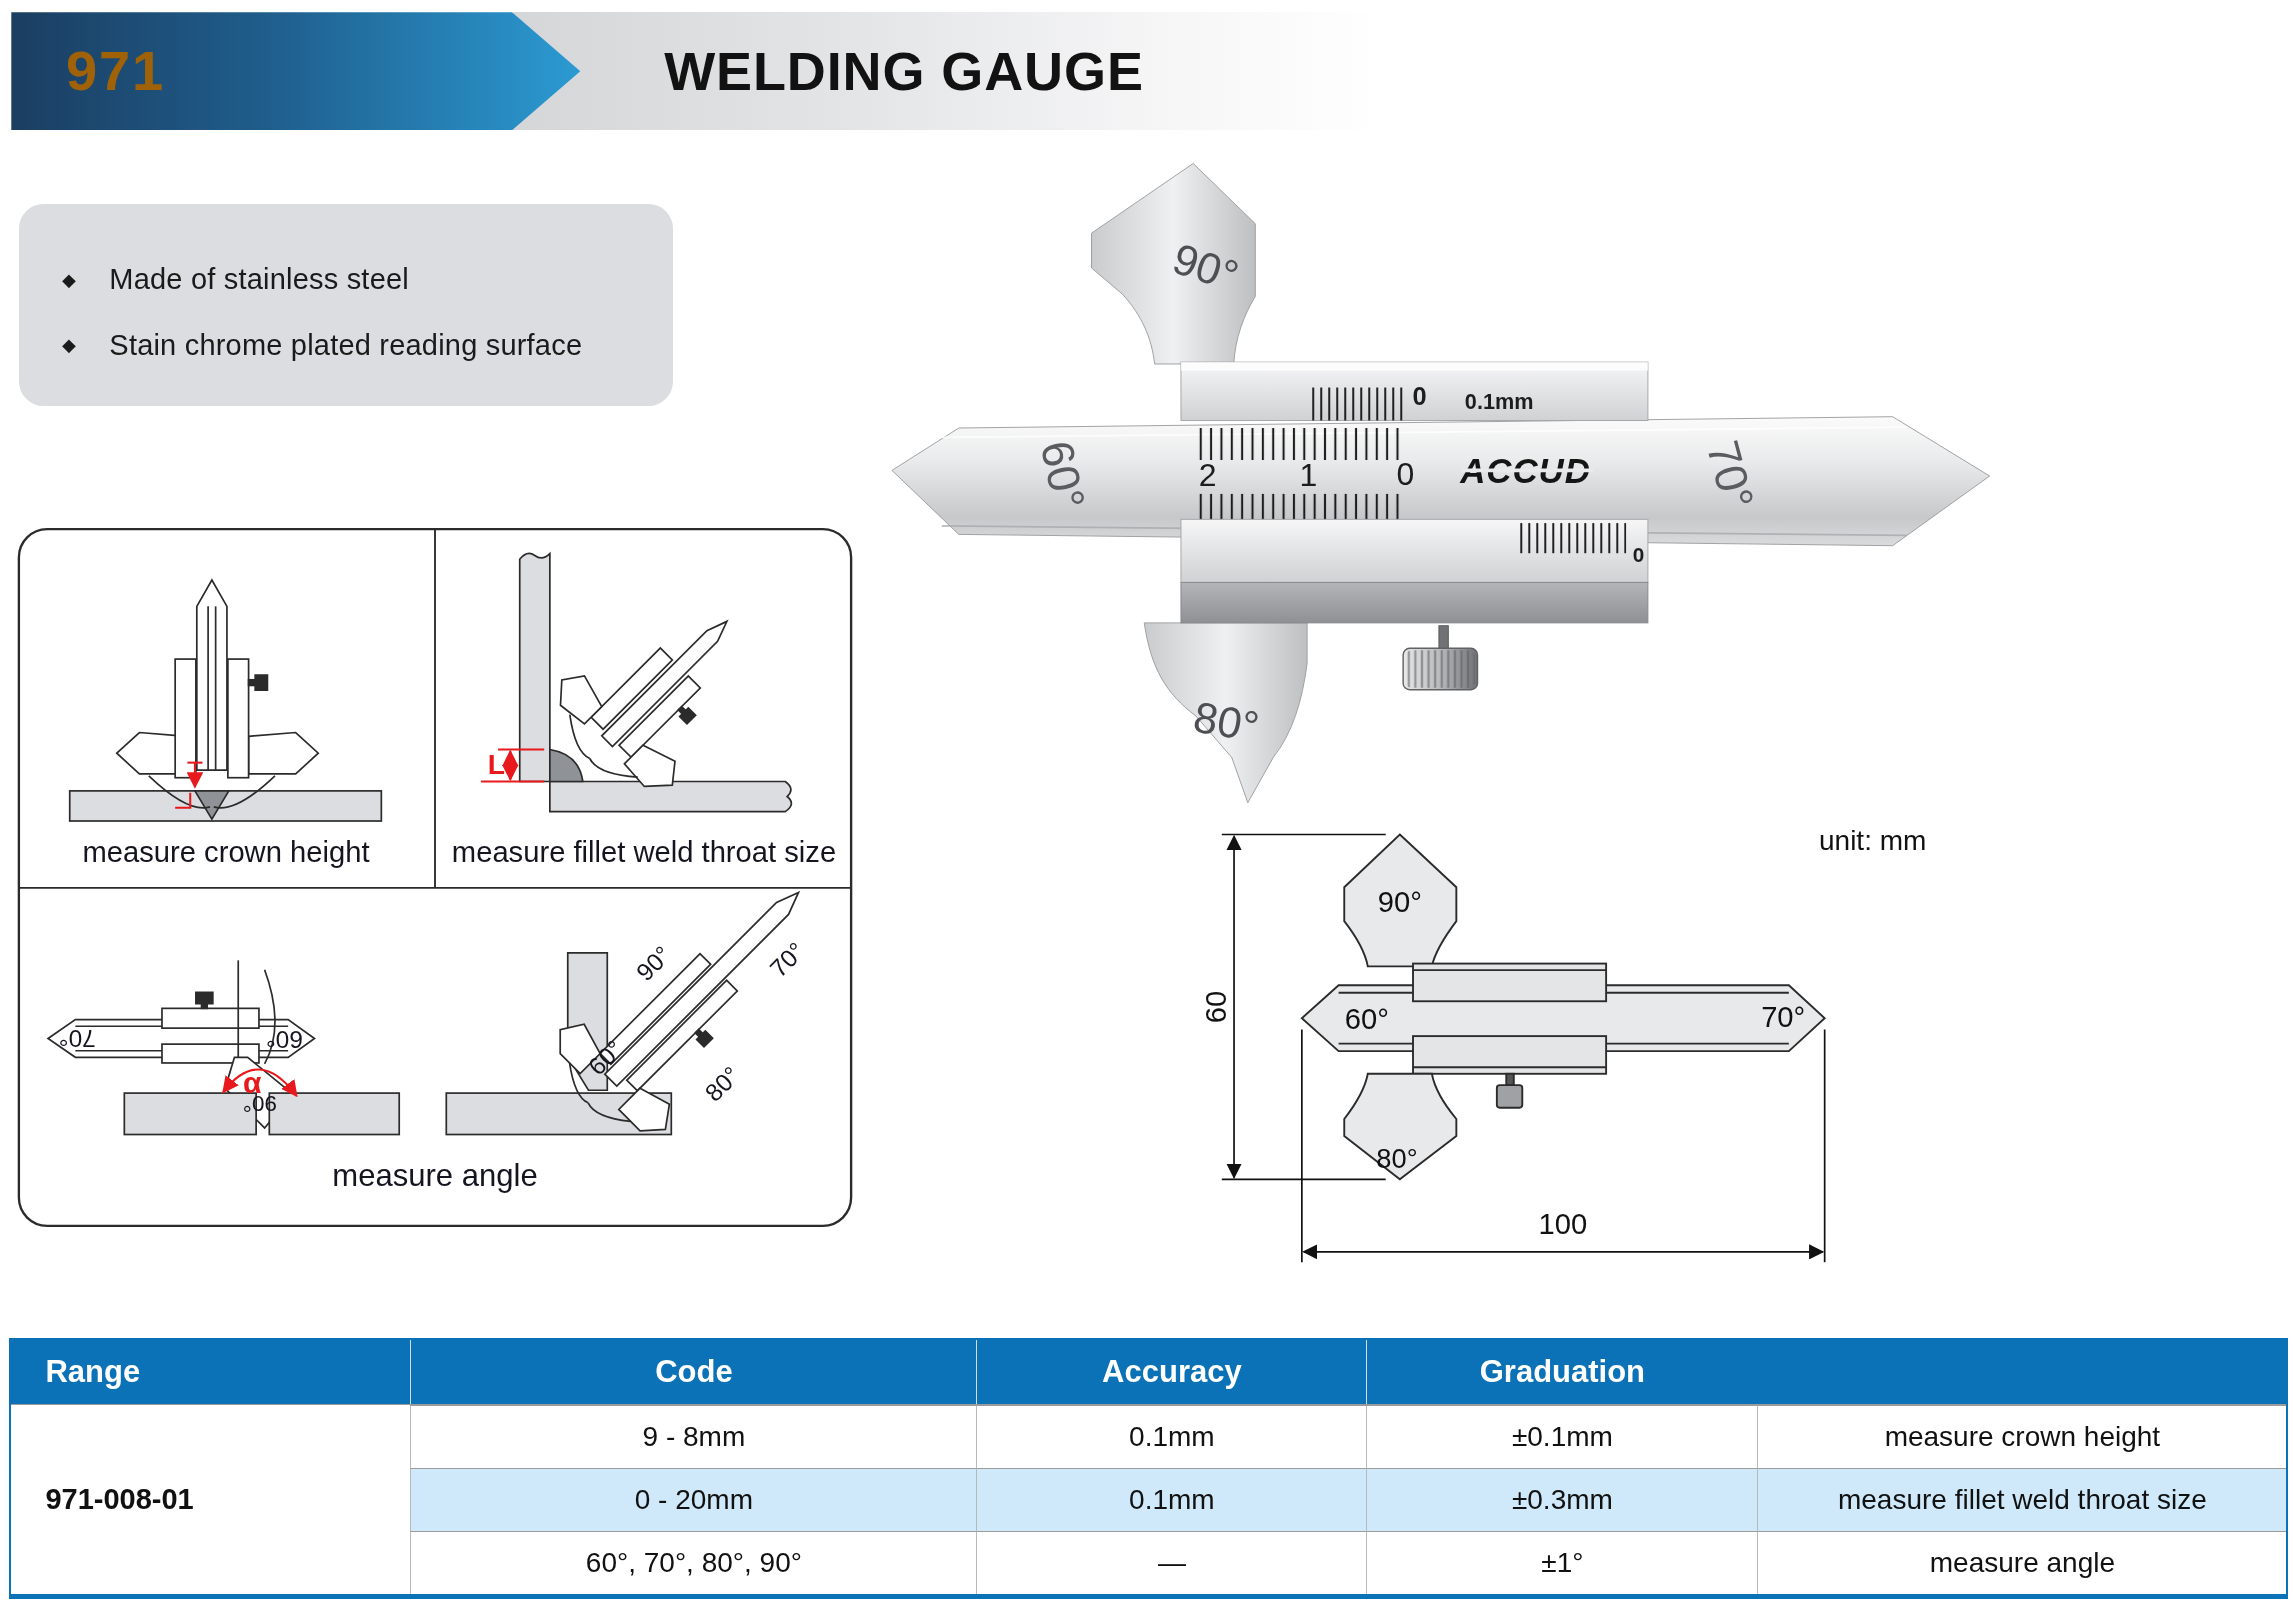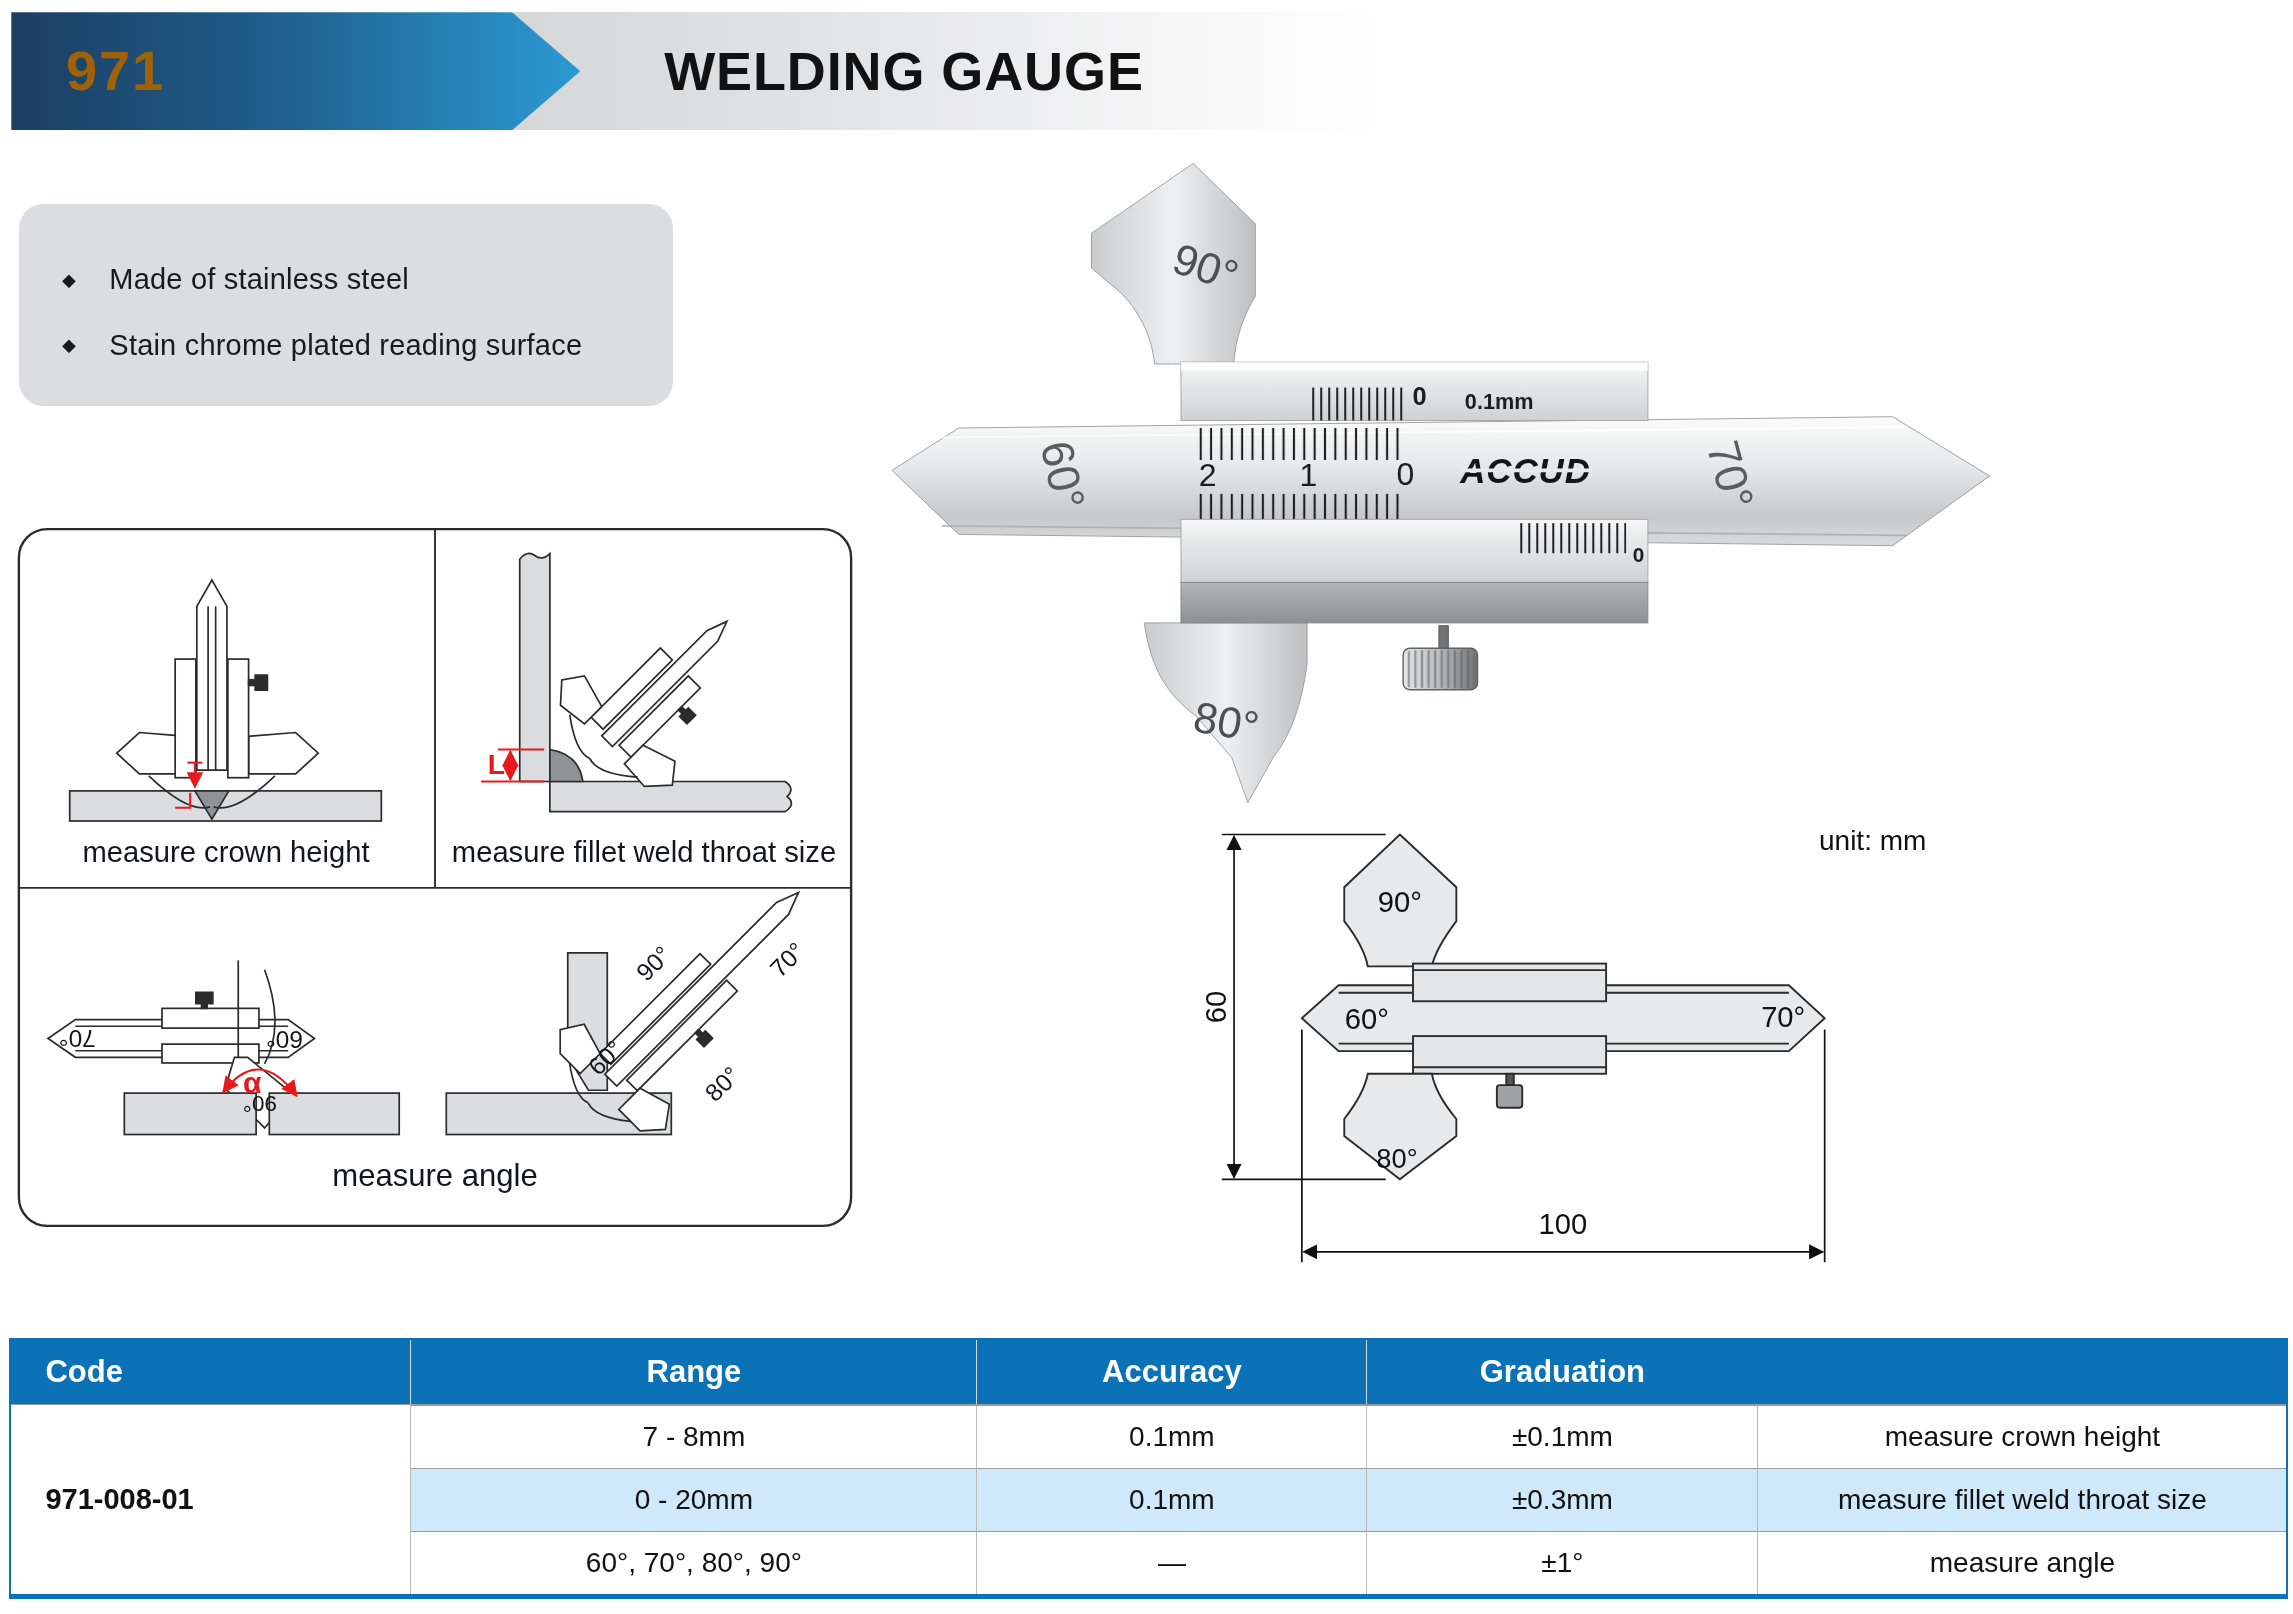--- a/index.html
+++ b/index.html
@@ -285,29 +285,29 @@
     <line x1="125" y1="471" x2="676" y2="471" marker-start="url(#arrB)" marker-end="url(#arrB)"></line>
   </g>
   <text x="42" y="211" transform="rotate(-90 42 211)" font-size="31" fill="#111" text-anchor="middle">60</text>
   <text x="400" y="452" font-size="31" fill="#111" text-anchor="middle">100</text>
 </svg>
 
 <div class="abs unit-label">unit: mm</div>
 
 <div class="abs spec-table">
   <div class="t-header">
+    <div class="hcell">Range</div>
     <div class="hcell">Code</div>
-    <div class="hcell">Range</div>
     <div class="hcell">Accuracy</div>
     <div class="hcell">Graduation</div>
   </div>
   <div class="t-body">
     <div class="code-cell">971-008-01</div>
 
-    <div class="cell row0">7 - 8mm</div>
+    <div class="cell row0">9 - 8mm</div>
     <div class="cell row0">0.1mm</div>
     <div class="cell row0">±0.1mm</div>
     <div class="cell row0">measure crown height</div>
 
     <div class="cell hl">0 - 20mm</div>
     <div class="cell hl">0.1mm</div>
     <div class="cell hl">±0.3mm</div>
     <div class="cell hl">measure fillet weld throat size</div>
 
     <div class="cell">60°, 70°, 80°, 90°</div>

